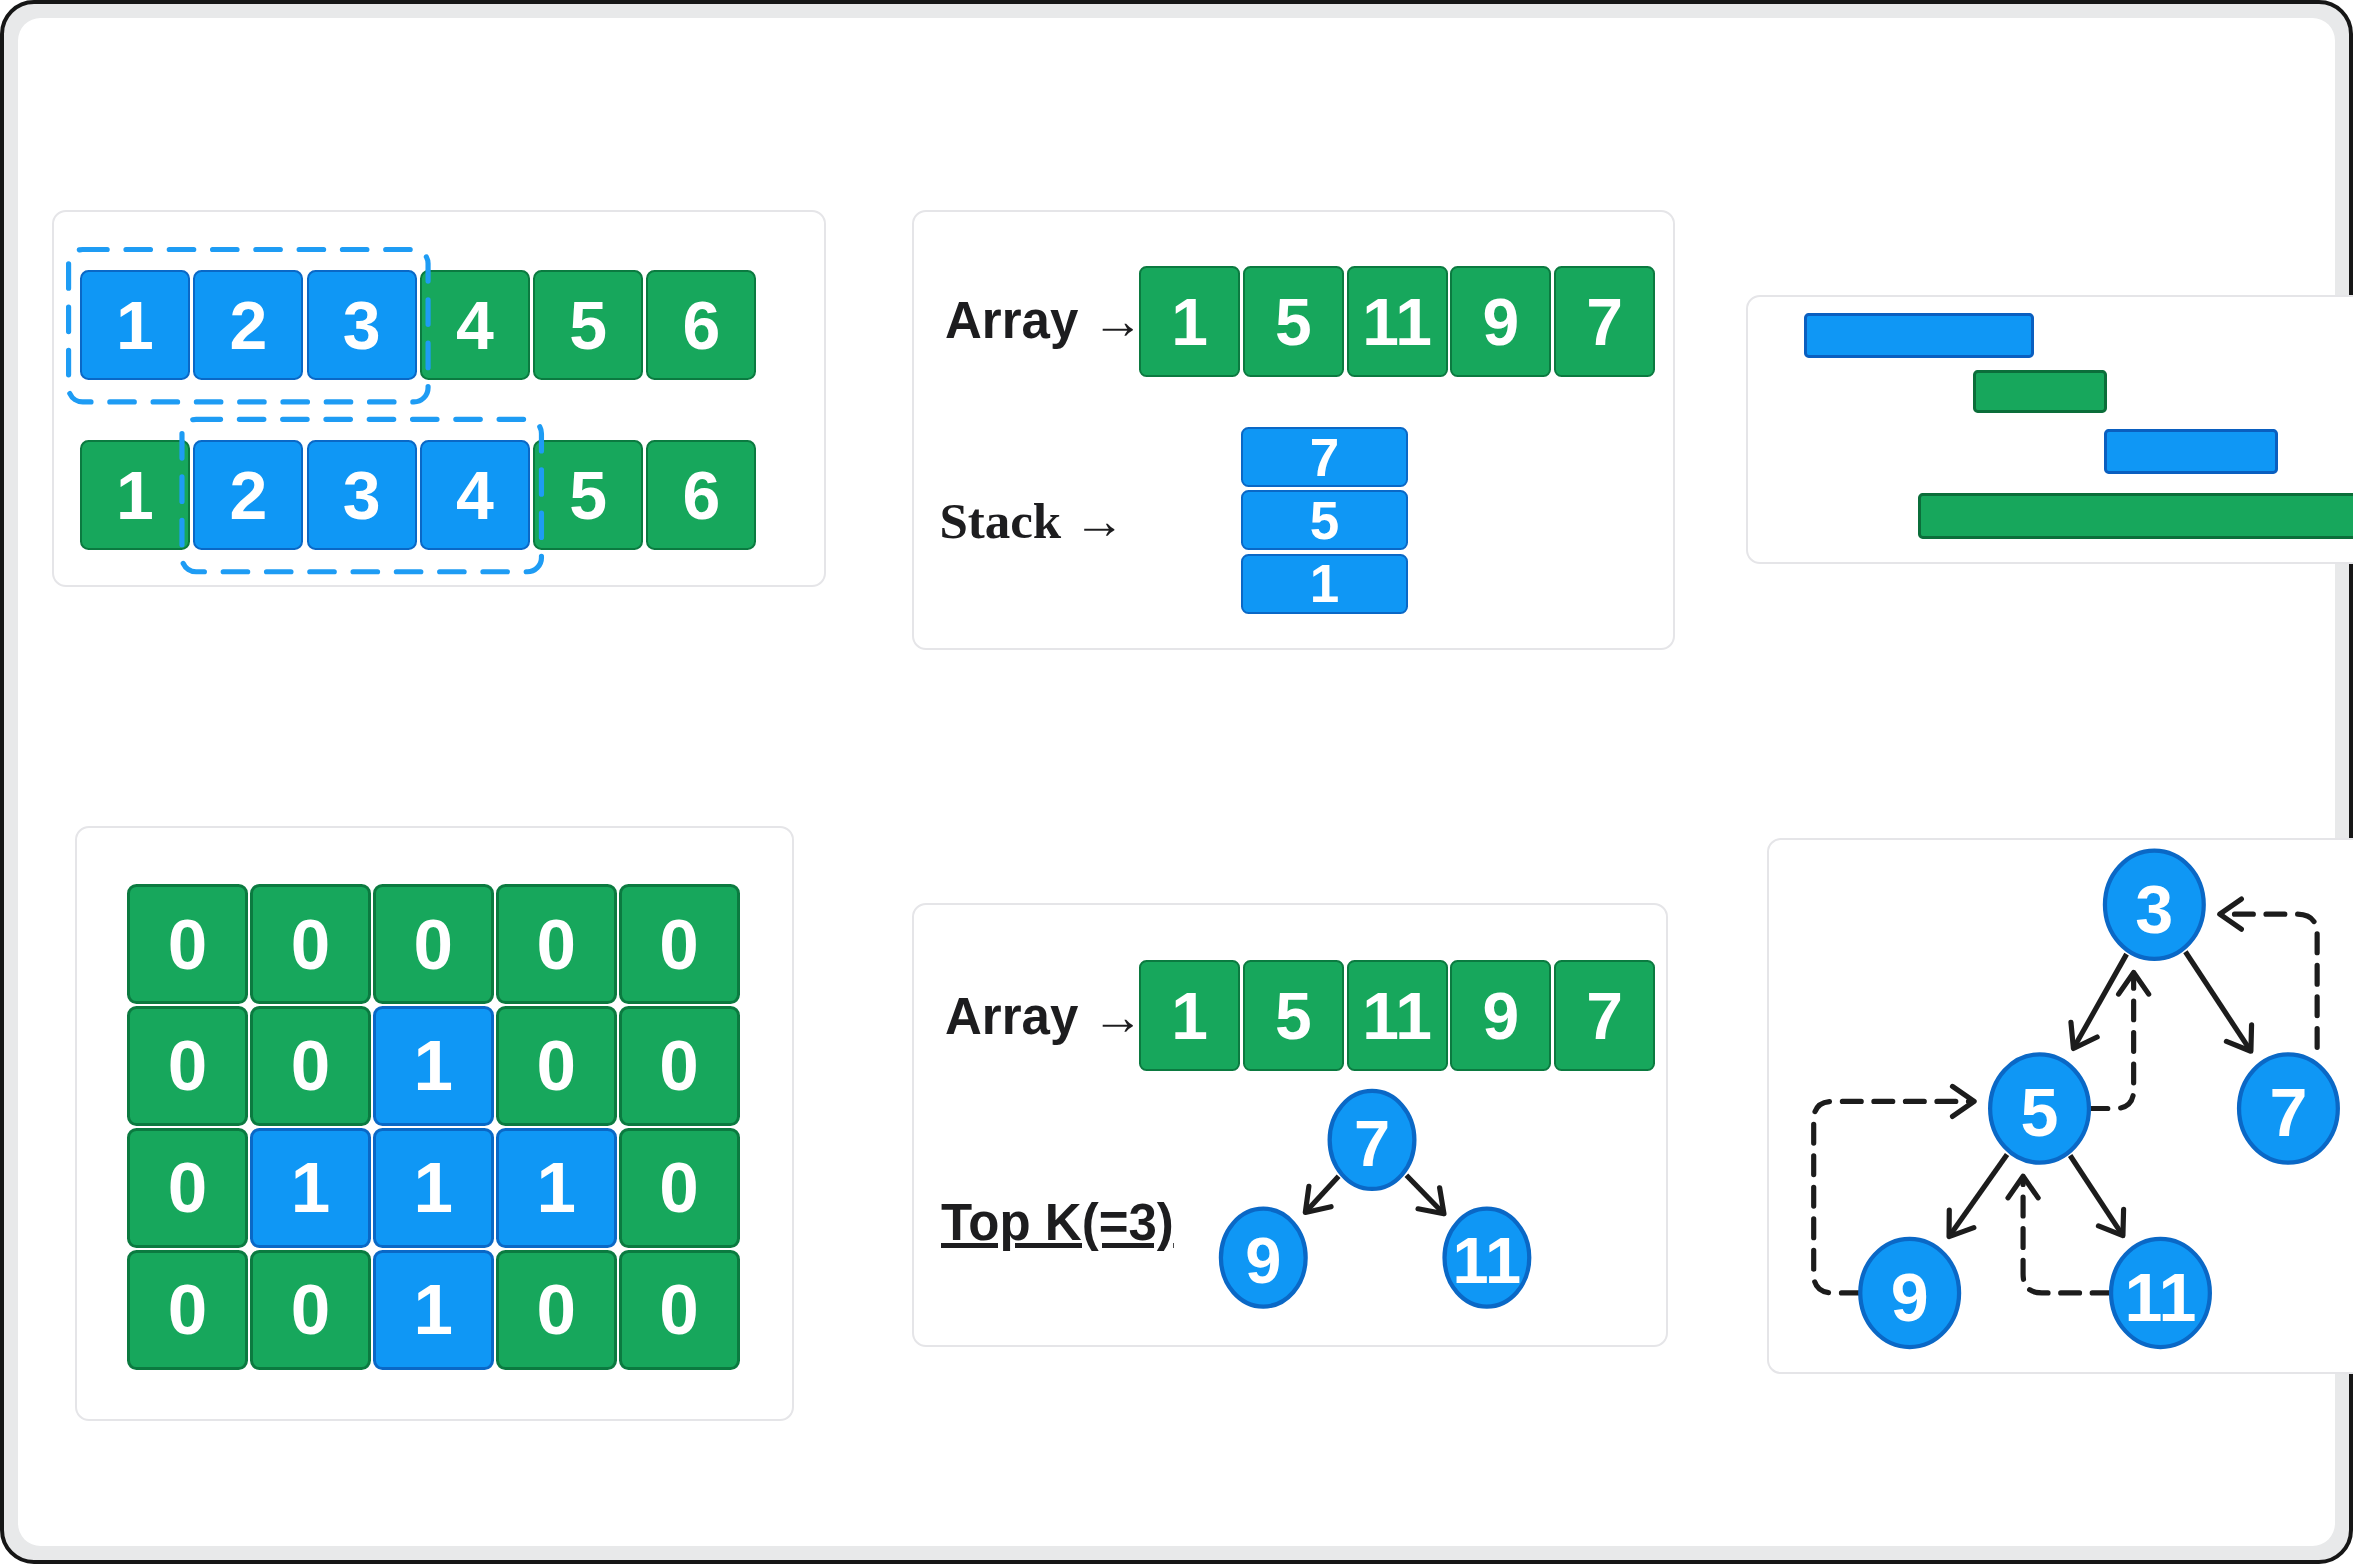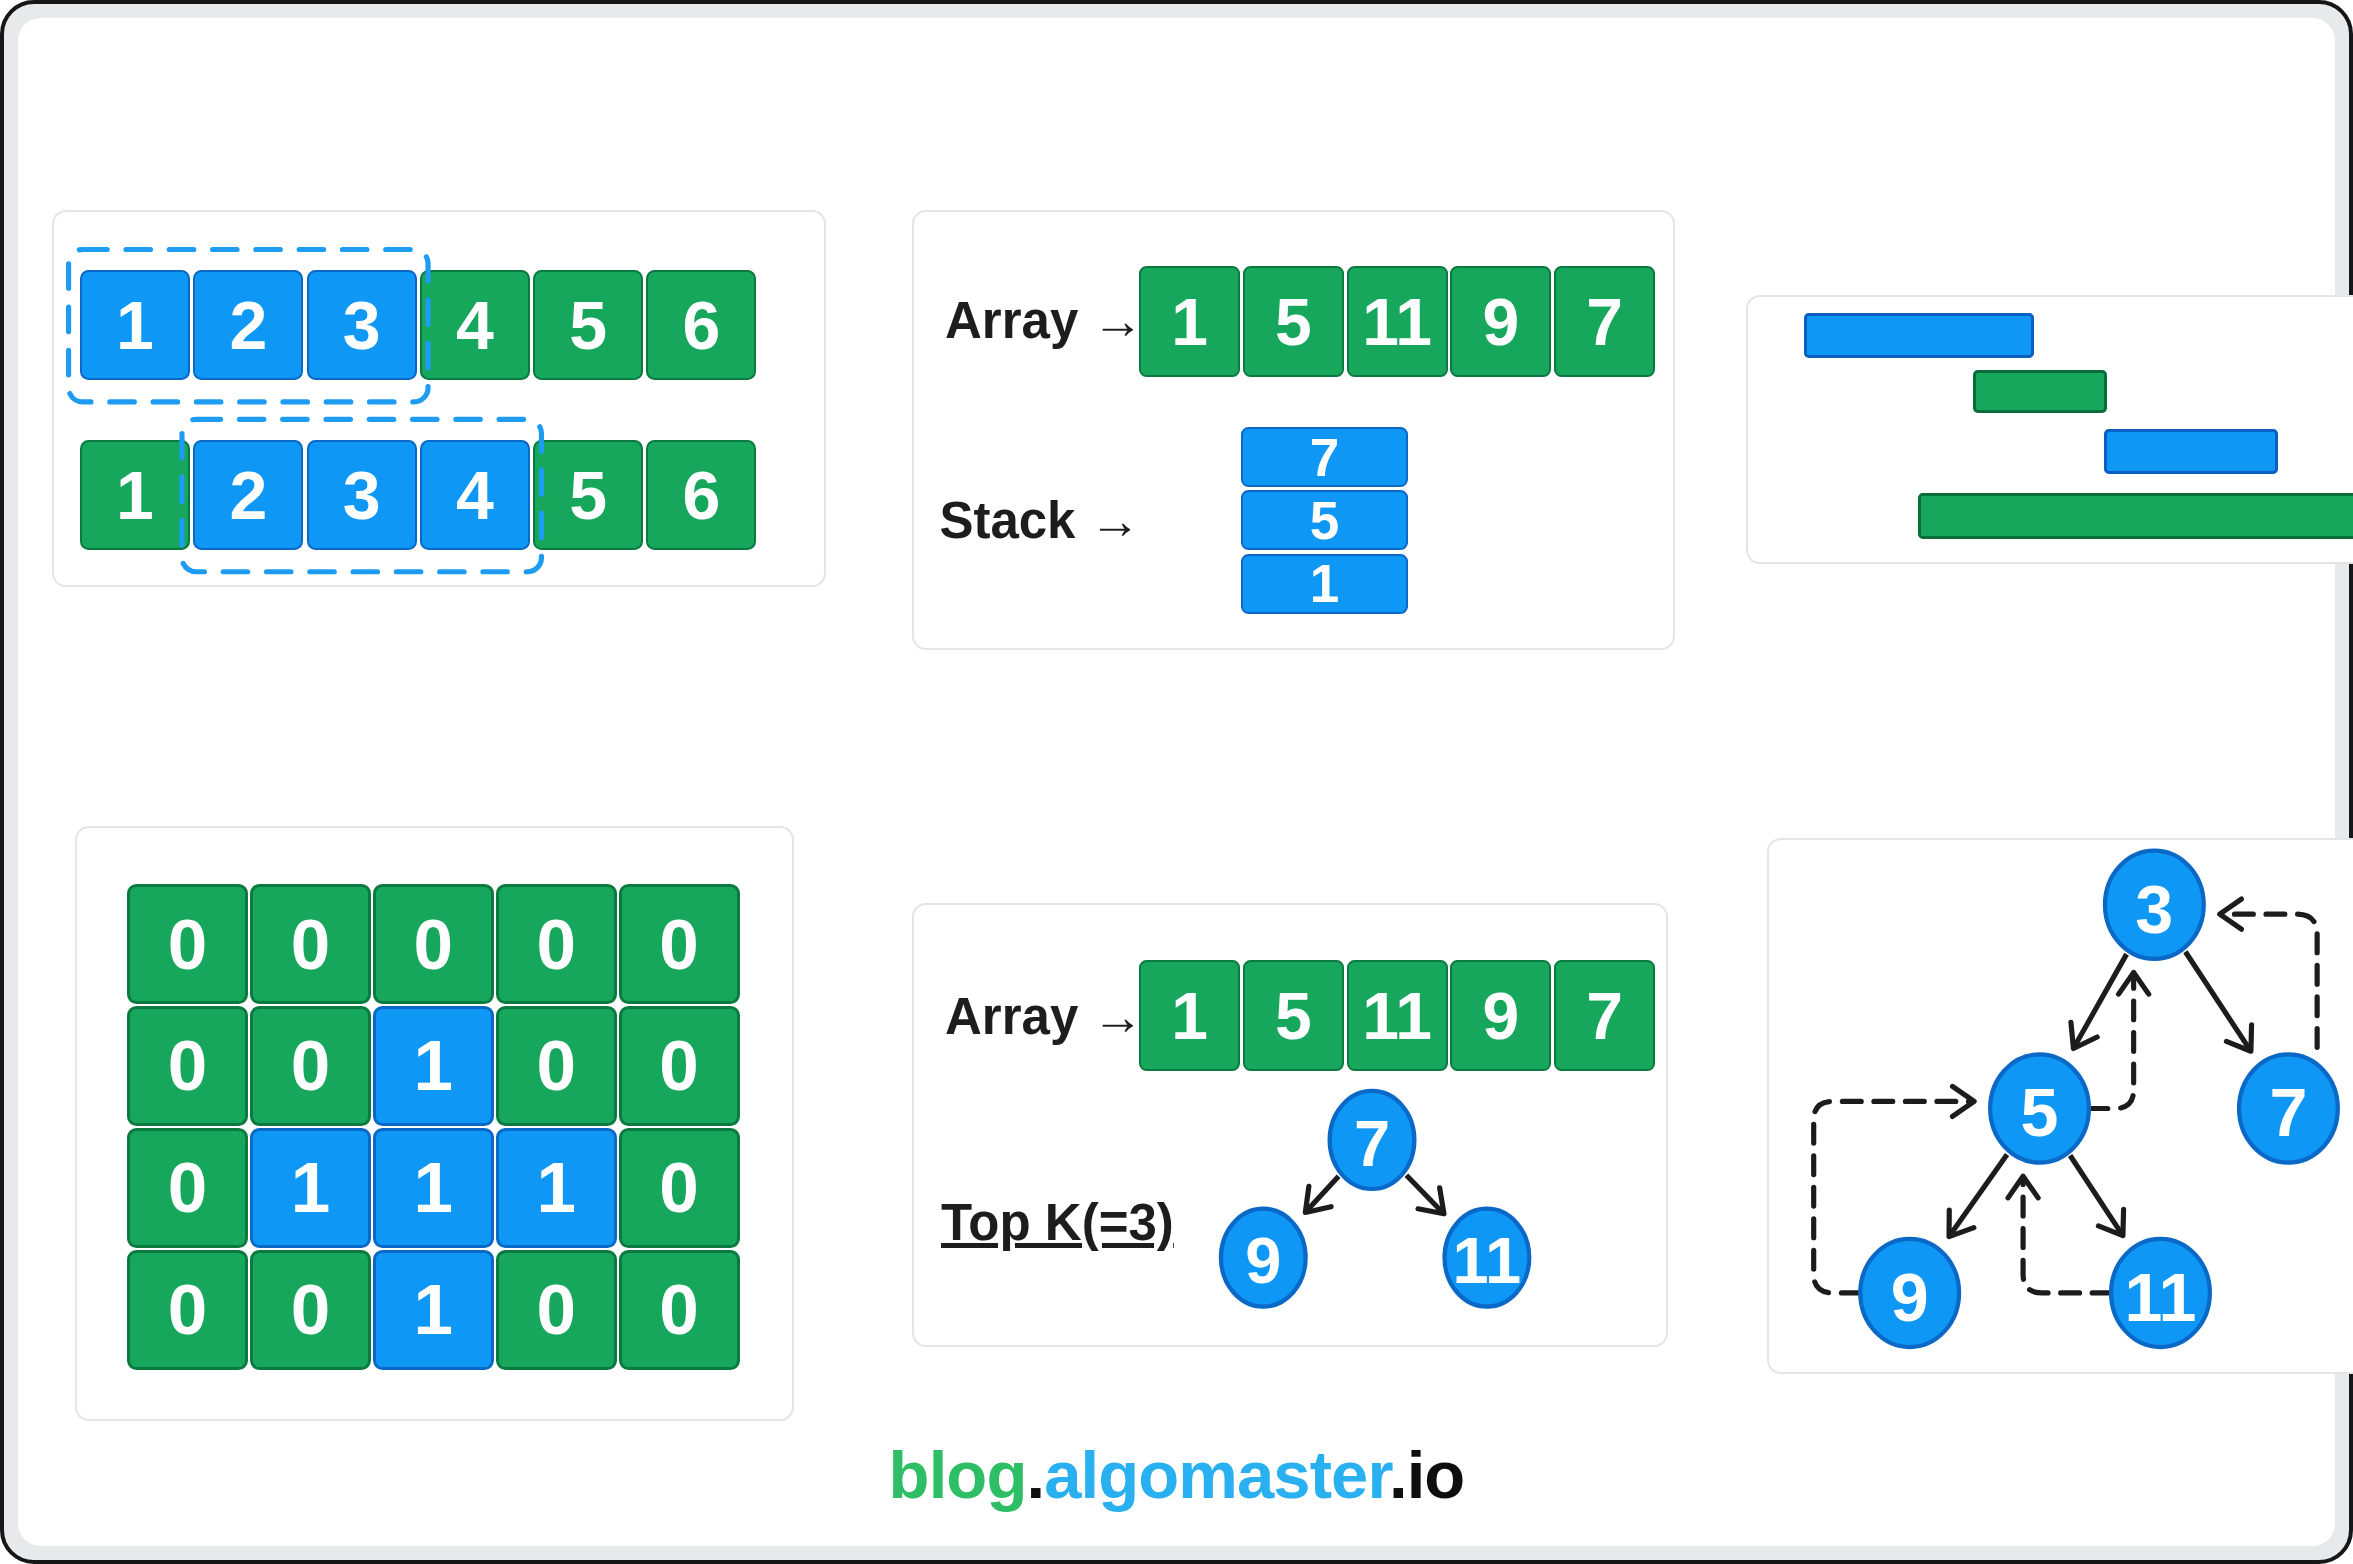--- a/index.html
+++ b/index.html
@@ -93,21 +93,21 @@
 
   <section class="panel p-ms">
     <div class="lbl" style="left:31px; top:81px;">Array →</div>
     <div class="row arr-row" style="top:54px;">
       <div class="cell arr-cell" data-color="green">1</div>
       <div class="cell arr-cell" data-color="green">5</div>
       <div class="cell arr-cell" data-color="green">11</div>
       <div class="cell arr-cell" data-color="green">9</div>
       <div class="cell arr-cell" data-color="green">7</div>
     </div>
-    <div class="lbl" style="left:25.4px; top:281px;">Stack →</div>
+    <div class="lbl" style="left:25.4px; top:281px;font-family:Liberation Serif, serif;">Stack →</div>
     <div class="stk">
       <div class="cell stk-cell" data-color="blue">7</div>
       <div class="cell stk-cell" data-color="blue">5</div>
       <div class="cell stk-cell" data-color="blue">1</div>
     </div>
   </section>
 
   <section class="panel p-mi">
     <div class="bar b1" data-color="blue"></div>
     <div class="bar b2" data-color="green"></div>
@@ -188,17 +188,16 @@
       <ellipse class="node" cx="299" cy="962" rx="105" ry="115"></ellipse>
       <ellipse class="node" cx="832" cy="962" rx="105" ry="115"></ellipse>
       <text class="ntext" x="819" y="145" font-size="145">3</text>
       <text class="ntext" x="575" y="578" font-size="145">5</text>
       <text class="ntext" x="1104" y="578" font-size="145">7</text>
       <text class="ntext" x="299" y="970" font-size="145">9</text>
       <text class="ntext" x="832" y="970" font-size="145">11</text>
     </svg>
   </section>
 
-  <div class="footer"><span class="f-g">blog</span><span class="f-k">.</span><span class="f-b">algomaster</span><span class="f-k">.</span><span class="f-k">io</span></div>
 
 </div>
 </div>
 
 
 </body></html>

